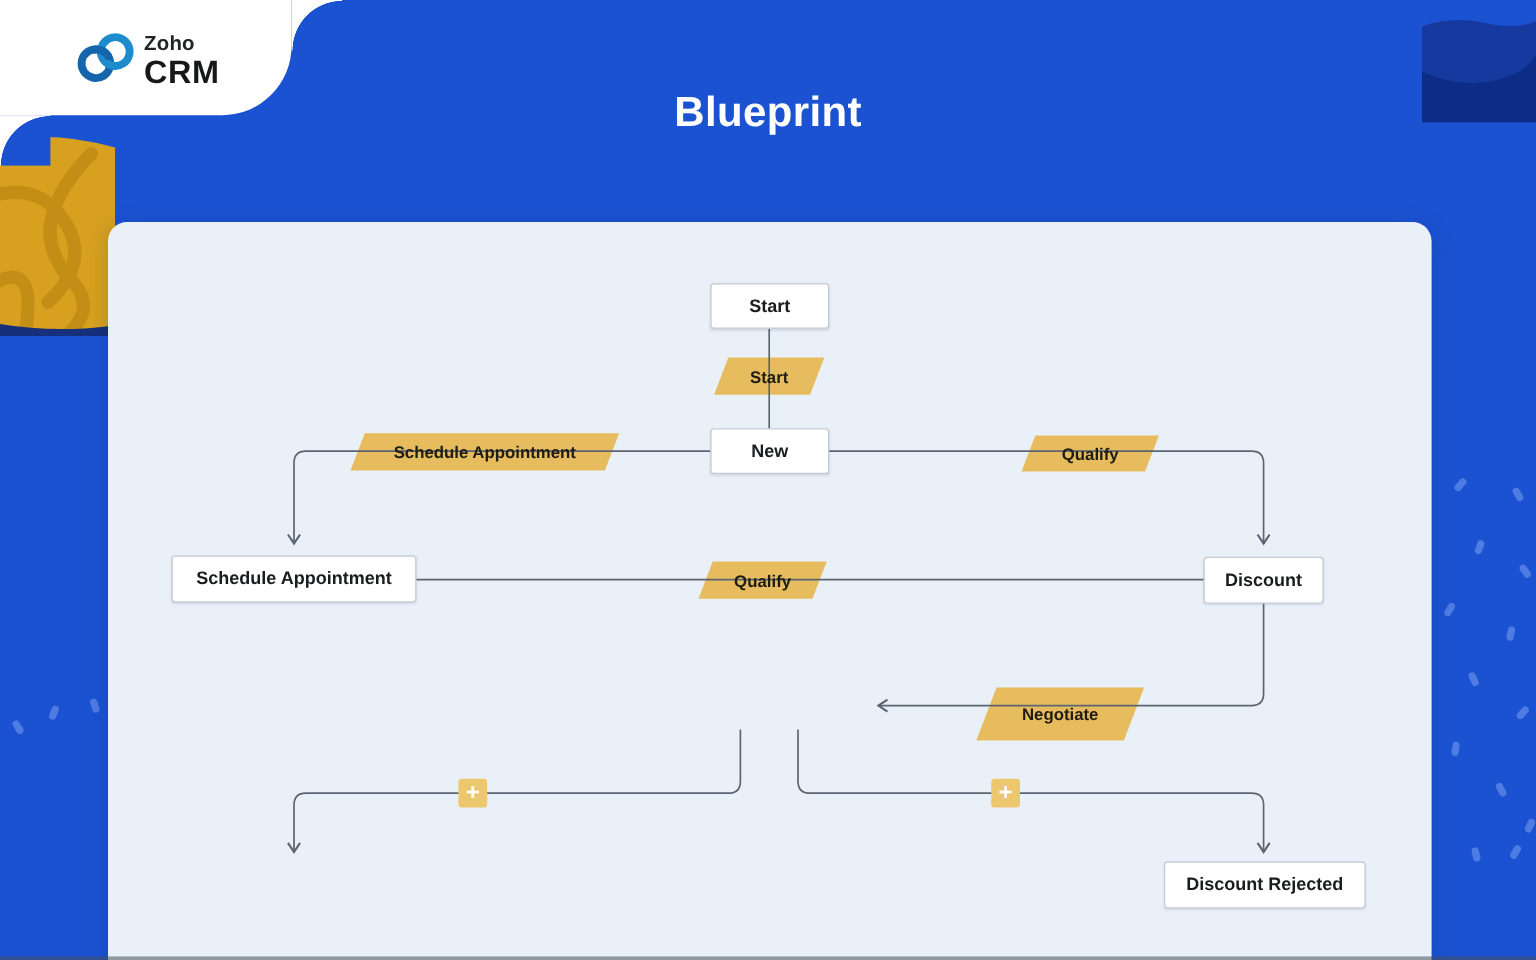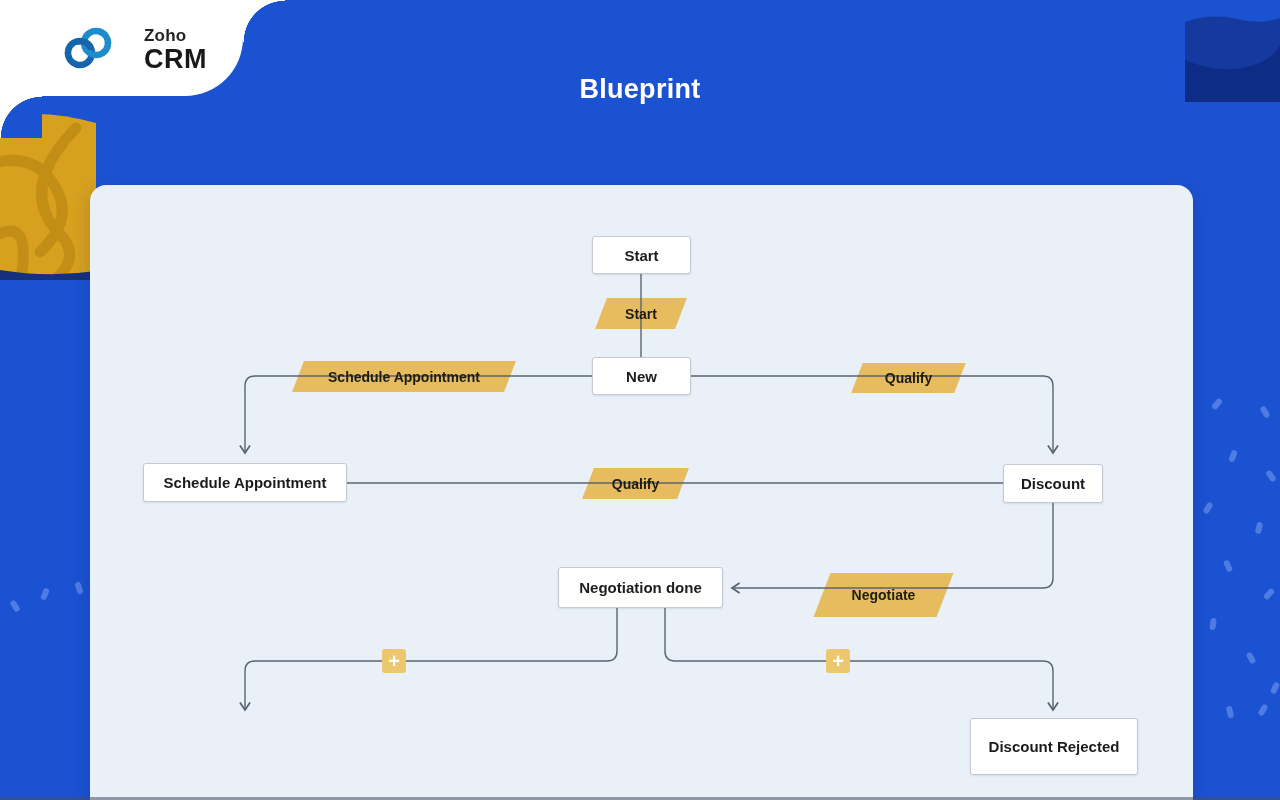--- a/index.html
+++ b/index.html
@@ -17,28 +17,28 @@
   .confetti-dash { position:absolute; width:6px; height:12px; border-radius:3px;
                    background:rgba(120,158,240,.55); }
 
   
   .logo-card { position:absolute; left:0; top:0; width:243px; height:96px;
                background:#ffffff; border-bottom-right-radius:58px; z-index:5; }
   .fillet { position:absolute; width:42px; height:42px; z-index:4;
             background:radial-gradient(circle 42px at 100% 100%, #1b52d1 0 41px, #ffffff 41.5px); }
   .fillet-right { left:243px; top:0; }
   .fillet-bottom { left:0; top:96px; }
-  .logo-inner { position:absolute; left:56px; top:24px; display:flex; align-items:center; gap:24px; }
+  .logo-inner { position:absolute; left:56px; top:24px; display:flex; align-items:center; gap:0; }
   .logo-text { display:flex; flex-direction:column; line-height:1; }
   .logo-zoho { font-size:17px; font-weight:700; color:#222426; letter-spacing:.2px; }
   .logo-crm  { font-size:27px; font-weight:800; color:#17181a; letter-spacing:.5px; margin-top:2px; }
 
   
   .page-title { position:absolute; left:0; top:74px; width:1280px; text-align:center;
-                font-size:27px; font-weight:800; color:#ffffff; letter-spacing:.3px; z-index:3; }
+                font-size:35px; font-weight:800; color:#ffffff; letter-spacing:.3px; z-index:3; }
 
   
   .panel { position:absolute; left:90px; top:185px; width:1103px; height:630px;
            background:#eaf0f8; border-radius:16px; z-index:2;
            box-shadow:0 4px 18px rgba(10,30,90,.18); }
 
   .connectors { position:absolute; left:0; top:0; width:1103px; height:615px; }
 
   
   .state { position:absolute; background:#ffffff; border:1px solid #c4cad3; border-radius:3px;
@@ -147,18 +147,17 @@
   <div class="transition" style="left:498px;top:283px;width:95px;height:31px">Qualify</div>
   <div class="transition" style="left:732px;top:388px;width:123px;height:44px">Negotiate</div>
 
   <div class="plus-btn" style="left:292px;top:464px">+</div>
   <div class="plus-btn" style="left:736px;top:464px">+</div>
 
   <div class="state" style="left:502px;top:51px;width:99px;height:38px">Start</div>
   <div class="state" style="left:502px;top:172px;width:99px;height:38px">New</div>
   <div class="state" style="left:53px;top:278px;width:204px;height:39px">Schedule Appointment</div>
   <div class="state" style="left:913px;top:279px;width:100px;height:39px">Discount</div>
-  <div class="state" style="left:468px;top:382px;width:165px;height:41px">Negotiation done</div>
-  <div class="state" style="left:880px;top:533px;width:168px;height:57px">Discount Rejected</div>
+  <div class="state" style="left:880px;top:533px;width:168px;height:39px">Discount Rejected</div>
 
 </div>
 
 <div class="bottom-edge"></div>
 
 </body></html>

